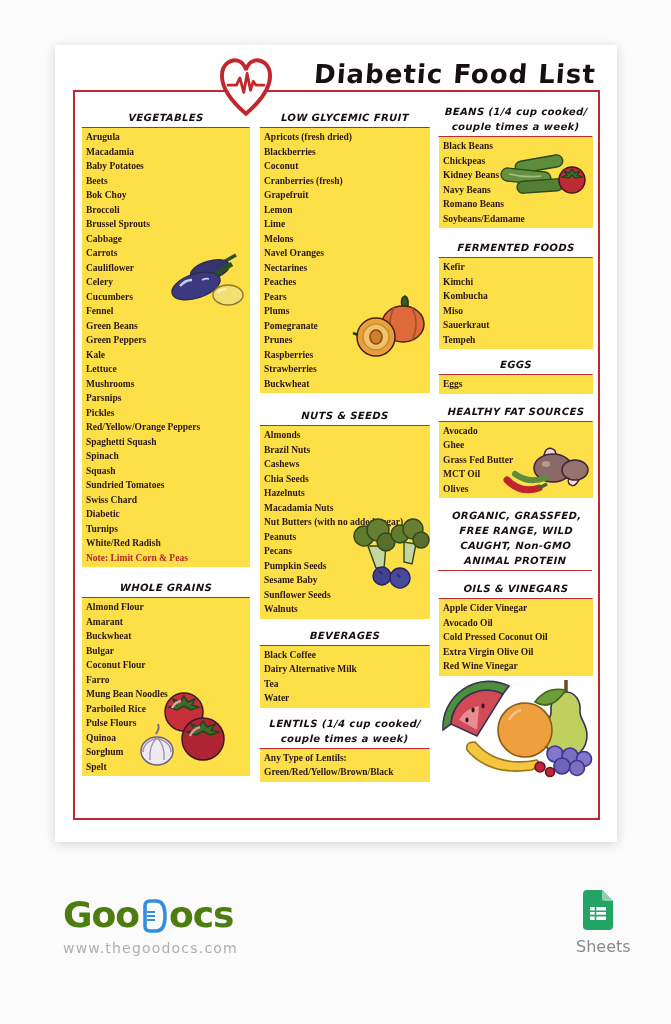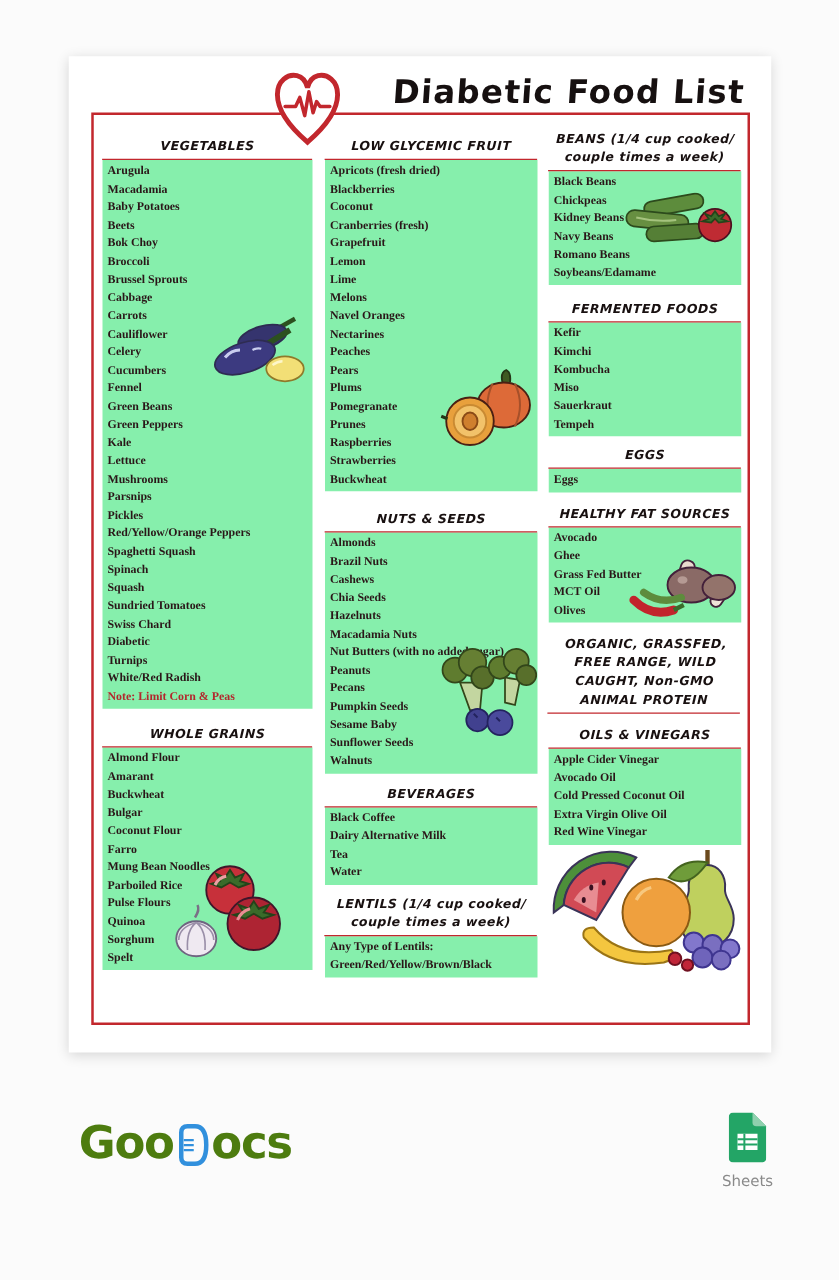--- a/index.html
+++ b/index.html
@@ -20,41 +20,41 @@
 
   .col { position:absolute; }
   .col1 { left:7px;   top:18px; width:168px; }
   .col2 { left:185px; top:18px; width:170px; }
   .col3 { left:364px; top:12px; width:154px; }
 
   .sec { position:relative; }
   .sec-h { margin:0; text-align:center; font-family:"DejaVu Sans", sans-serif; font-weight:bold;
            font-style:italic; font-size:10px; line-height:15px; letter-spacing:0.4px; color:#181010;
            padding-bottom:2px; border-bottom:1.6px solid #c2272d; transform:skewX(-2deg); }
-  .sec-list { background:#86efac; padding:2px 0 2px; }
+  .sec-list { background:#fde047; padding:2px 0 2px; }
   .row { font-size:9.5px; font-weight:bold; line-height:14.5px; padding:0 3px 0 4px; color:#2a1618; }
   .row.note { color:#b3272d; }
 
   .ill { position:absolute; z-index:2; pointer-events:none; }
 
   .mt13 { margin-top:13px; } .mt15 { margin-top:15px; } .mt12 { margin-top:12px; }
   .mt10 { margin-top:10px; } .mt9 { margin-top:9px; } .mt8 { margin-top:8px; }
 
   .fruit-final { display:block; margin:-4px auto 0; position:relative; z-index:2; }
 
   
   .footer { position:absolute; left:0; top:880px; width:671px; height:110px; }
   .brand { position:absolute; left:63px; top:14px; display:flex; align-items:center;
            font-family:"DejaVu Sans", sans-serif; font-weight:bold; font-size:36px;
            letter-spacing:-1px; color:#4d7c0f; cursor:pointer; }
   .brand svg { margin:2px 1px 0 2px; }
   .brand-url { position:absolute; left:63px; top:60px; font-family:"DejaVu Sans", sans-serif;
                font-size:14px; letter-spacing:1.2px; color:#aeaeae; cursor:pointer; }
   .sheets { position:absolute; left:576px; top:10px; width:44px; text-align:center; cursor:pointer; }
-  .sheets-label { font-family:"DejaVu Sans", sans-serif; font-size:12px; color:#8a8a8a; margin-top:3px; }
+  .sheets-label { font-family:"DejaVu Sans", sans-serif; font-size:16px; color:#8a8a8a; margin-top:3px; }
 </style>
 </head>
 <body>
 
 <div class="canvas">
   <div class="page">
 
     <div class="heart">
       <svg viewBox="0 0 100 120" width="56" height="70">
         <path d="M50,106 C22,82 7,58 7,38 C7,18 22,8 35,11 C43,13 48,20 50,28 C52,20 57,13 65,11 C78,8 93,18 93,38 C93,58 78,82 50,106 Z" fill="#ffffff" stroke="#c2272d" stroke-width="7"></path>
@@ -335,20 +335,21 @@
 
   <div class="footer">
     <div class="brand">
       <span>Goo</span>
       <svg width="27" height="36" viewBox="0 0 27 36">
         <path d="M4,8 Q4,3 9,3 L15,3 Q24,3 24,18 Q24,33 15,33 L9,33 Q4,33 4,28 Z" fill="none" stroke="#3190dd" stroke-width="3.6"></path>
         <path d="M6,14 h8 M6,18 h8 M6,22 h8" stroke="#3190dd" stroke-width="1.8"></path>
       </svg>
       <span>ocs</span>
     </div>
+    <div class="brand-url">www.thegoodocs.com</div>
     <div class="sheets">
       <svg width="30" height="40" viewBox="0 0 30 40">
         <path d="M4,0 H19 L30,11 V36 Q30,40 26,40 H4 Q0,40 0,36 V4 Q0,0 4,0 Z" fill="#23a566"></path>
         <path d="M19,0 L30,11 H22 Q19,11 19,8 Z" fill="#8fd0ae"></path>
         <rect x="7" y="17" width="16" height="13" fill="#ffffff"></rect>
         <path d="M7,21.3 H23 M7,25.6 H23 M12.5,17 V30" stroke="#23a566" stroke-width="1.6"></path>
       </svg>
       <div class="sheets-label">Sheets</div>
     </div>
   </div>

